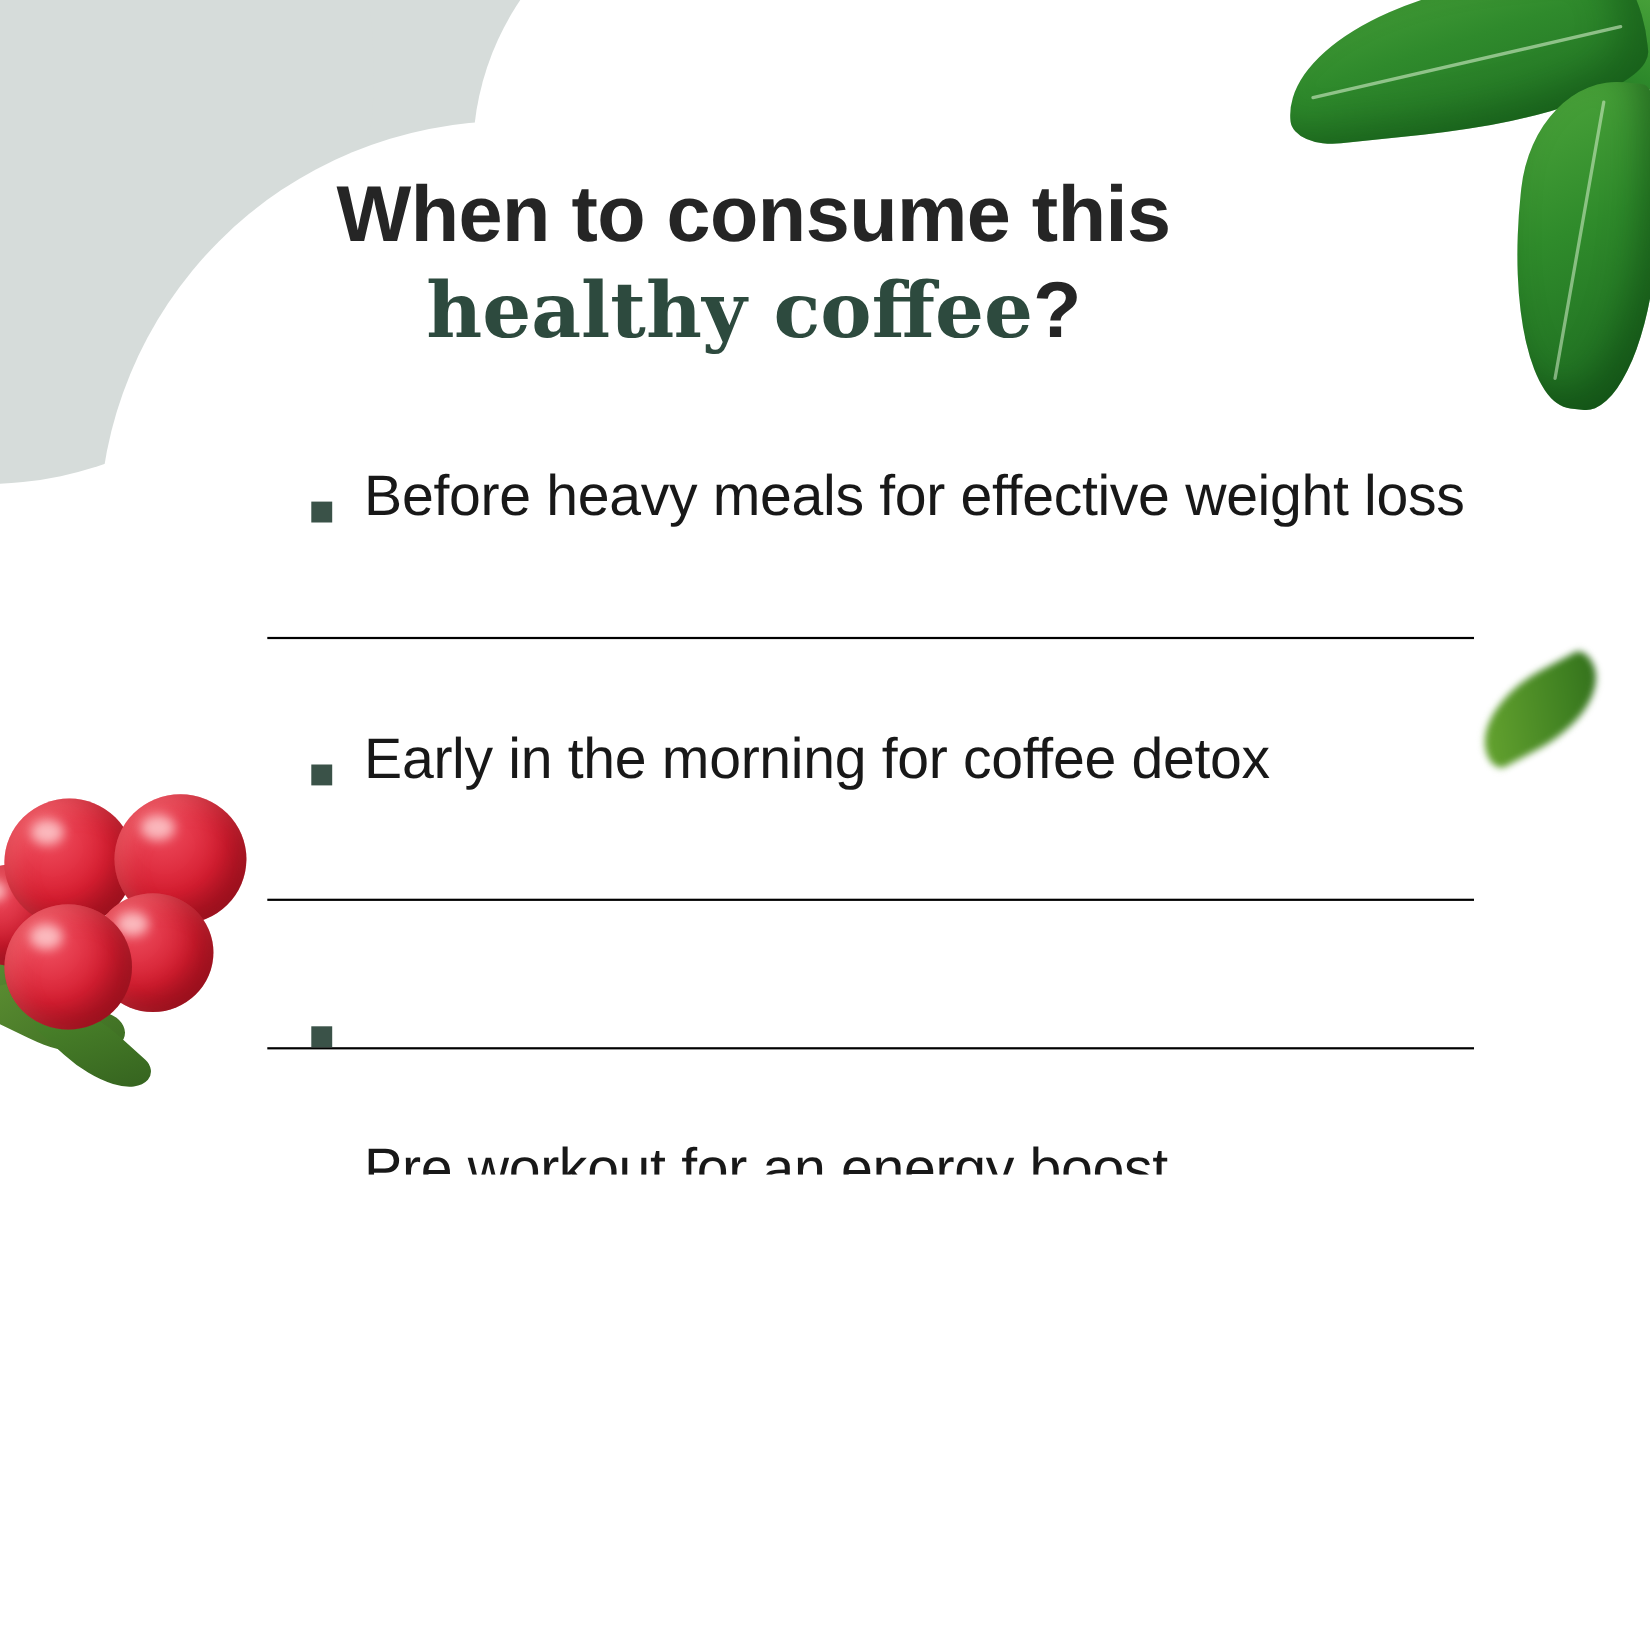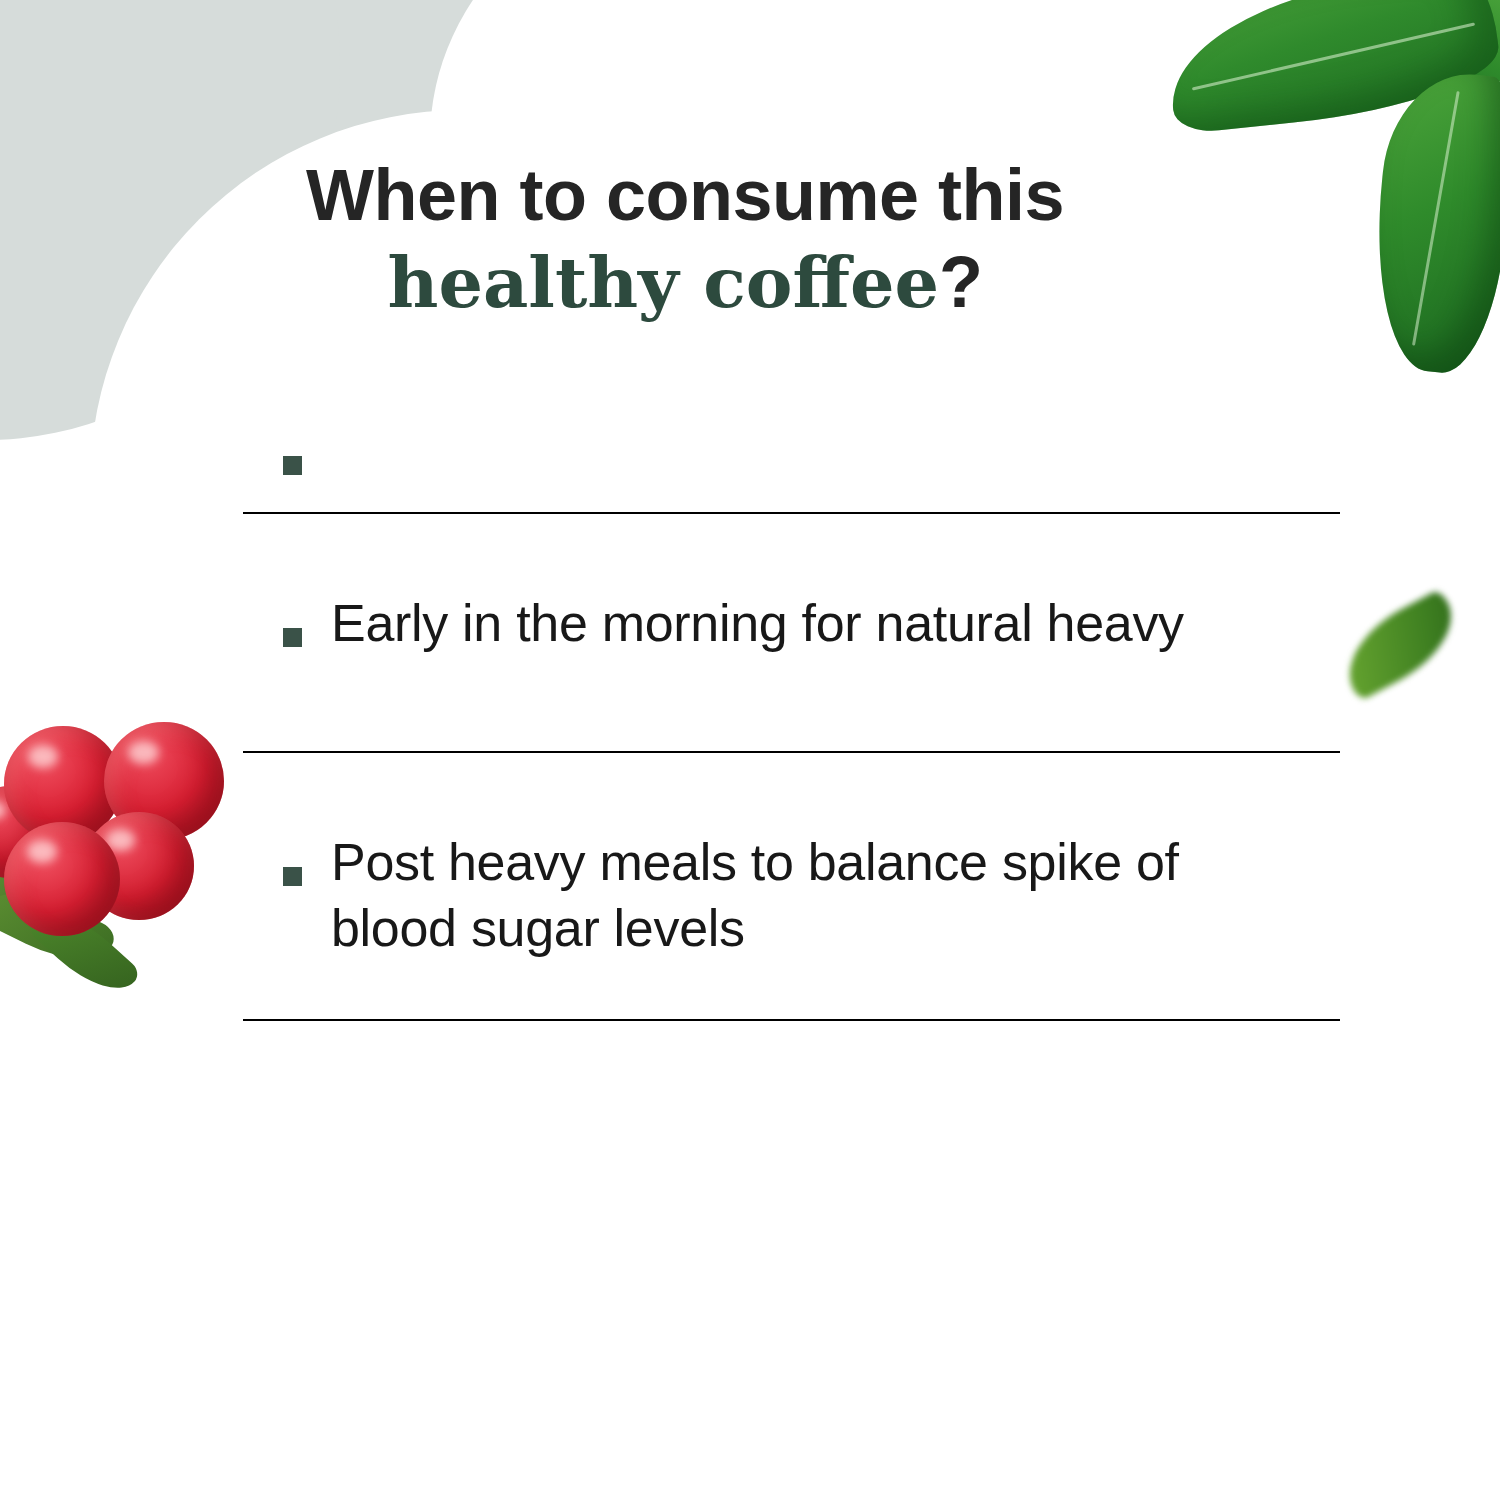--- a/index.html
+++ b/index.html
@@ -406,37 +406,36 @@
 
   <div class="heading">
     <span class="heading-line1">When to consume this</span>
     <span class="heading-line2"><span class="heading-accent">healthy coffee</span><span class="heading-qmark">?</span></span>
   </div>
 
   <div class="list">
 
     <div class="list-item">
       <span class="bullet"></span>
+      <span class="item-text">Before heavy meals for effective weight loss</span>
     </div>
     <div class="sp-1"></div>
     <div class="divider"></div>
     <div class="sp-b"></div>
 
     <div class="list-item">
       <span class="bullet"></span>
-      <span class="item-text">Early in the morning for natural heavy</span>
+      <span class="item-text">Early in the morning for coffee detox</span>
     </div>
     <div class="sp-1"></div>
     <div class="divider"></div>
     <div class="sp-b"></div>
 
     <div class="list-item">
       <span class="bullet"></span>
-      <span class="item-text">Post heavy meals to balance spike of
-blood sugar levels</span>
     </div>
     <div class="sp-a"></div>
     <div class="divider"></div>
     <div class="sp-b"></div>
 
     <div class="list-item">
       <span class="bullet"></span>
       <span class="item-text">Pre workout for an energy boost</span>
     </div>
 

